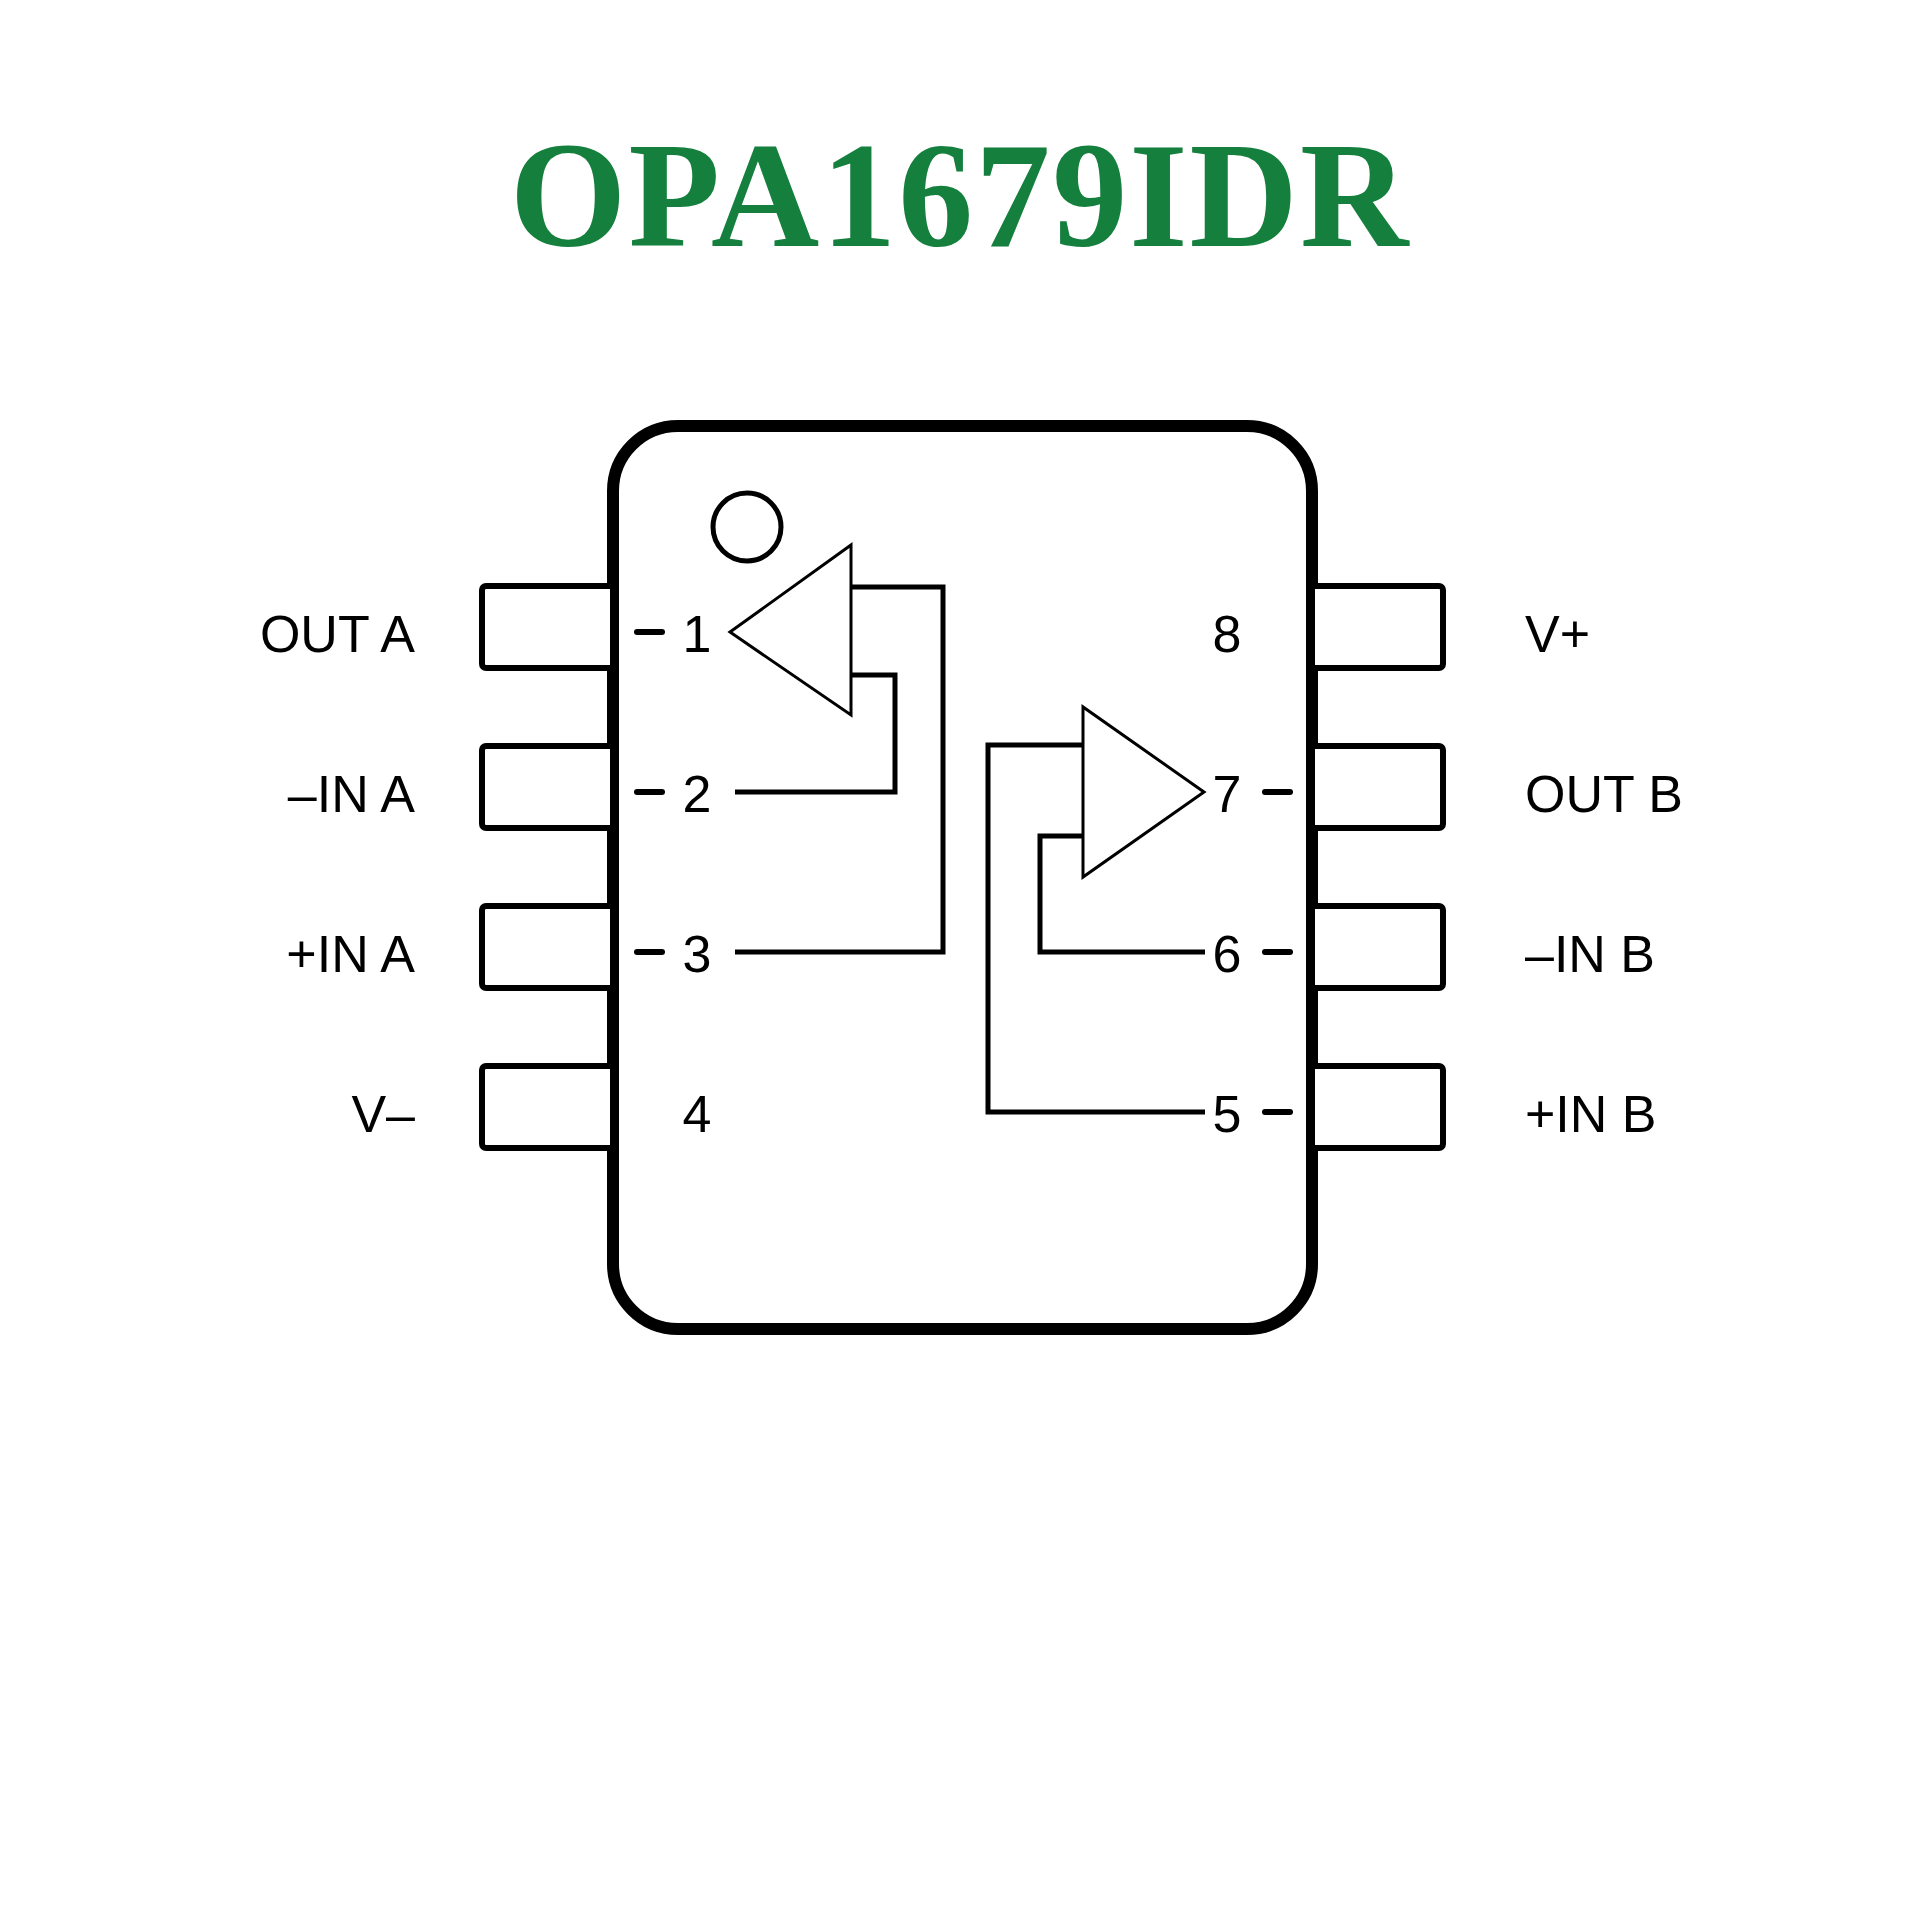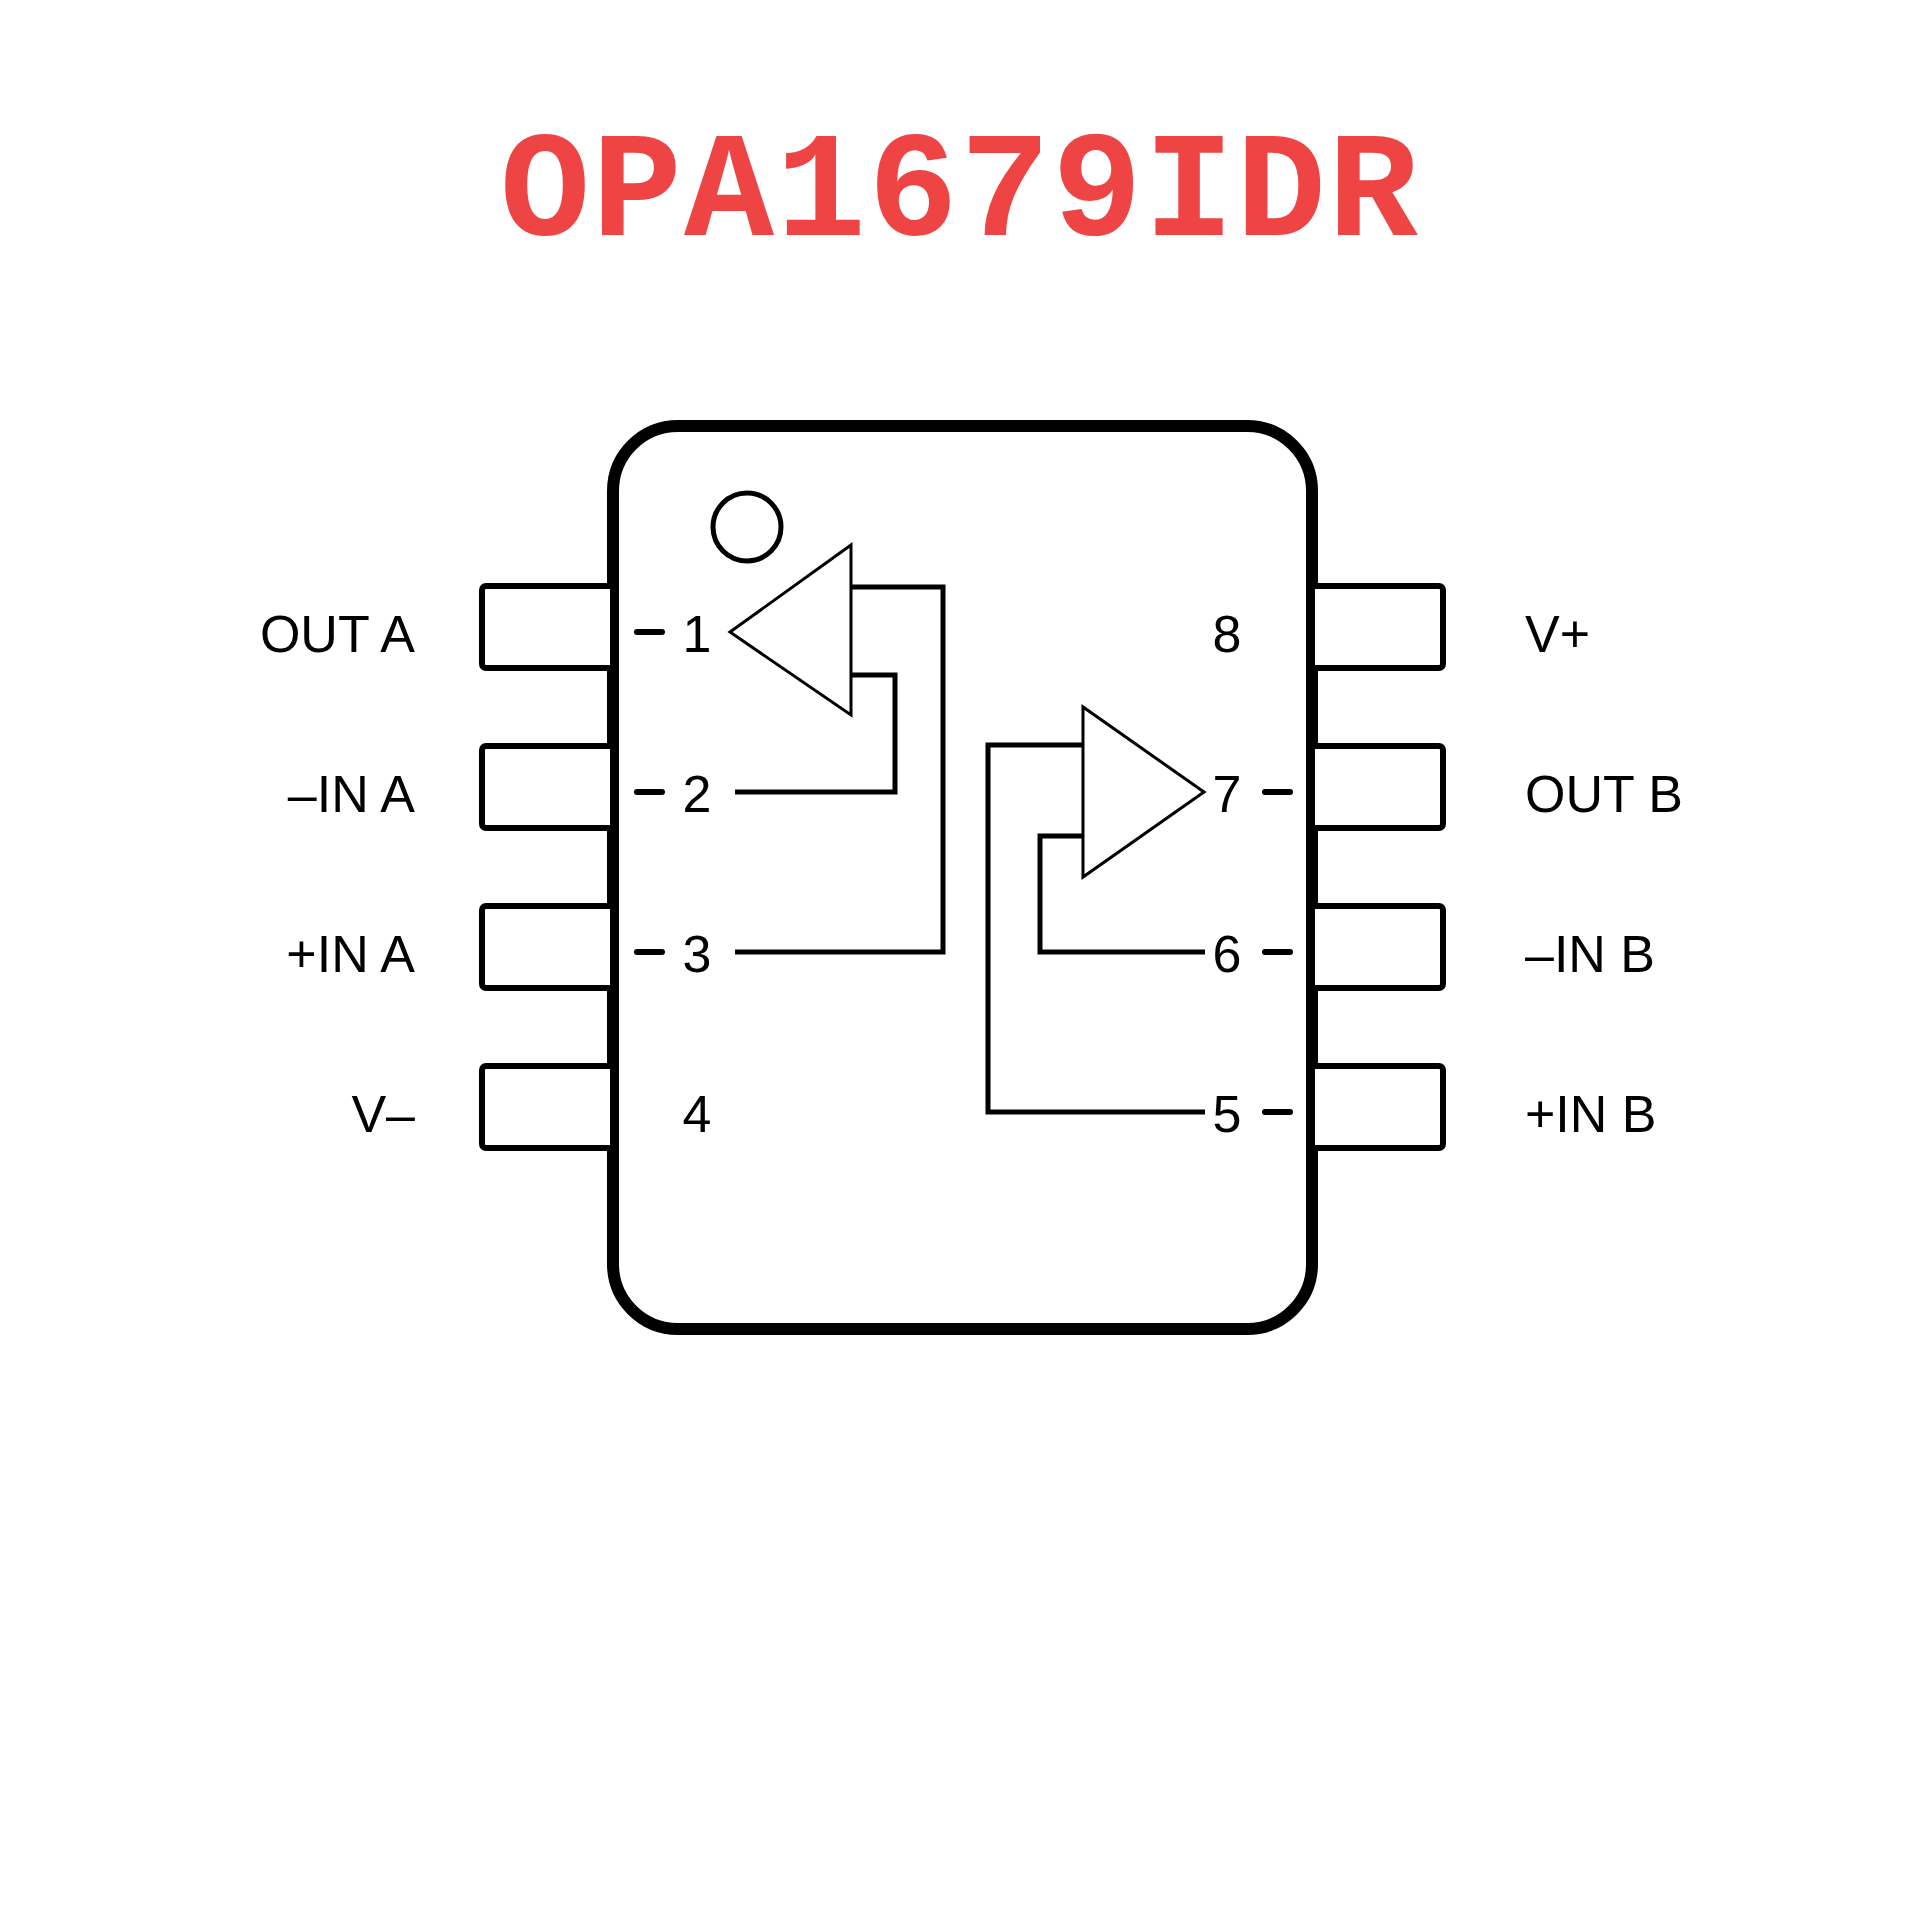--- a/index.html
+++ b/index.html
@@ -1,21 +1,21 @@
 <!DOCTYPE html>
 <html><head>
 <meta charset="utf-8">
 <style>
   html, body { margin: 0; padding: 0; background: #ffffff; }
   body { width: 1920px; height: 1920px; position: relative; overflow: hidden; }
   #title {
     position: absolute; left: 0; top: 120px; width: 1920px;
     text-align: center;
-    font-family: Liberation Mono, monospace;
-    font-weight: bold; font-size: 150px; color: #ef4444; letter-spacing: 2px;
+    font-family: Liberation Serif, serif;
+    font-weight: bold; font-size: 150px; color: #15803d; letter-spacing: 2px;
     line-height: 1;
   }
   svg#diagram { position: absolute; left: 0; top: 0; }
   .lbl { font-family: "Liberation Sans", sans-serif; font-size: 52px; fill: #000; }
 </style>
 </head>
 <body>
 
 <div id="title">OPA1679IDR</div>
 

